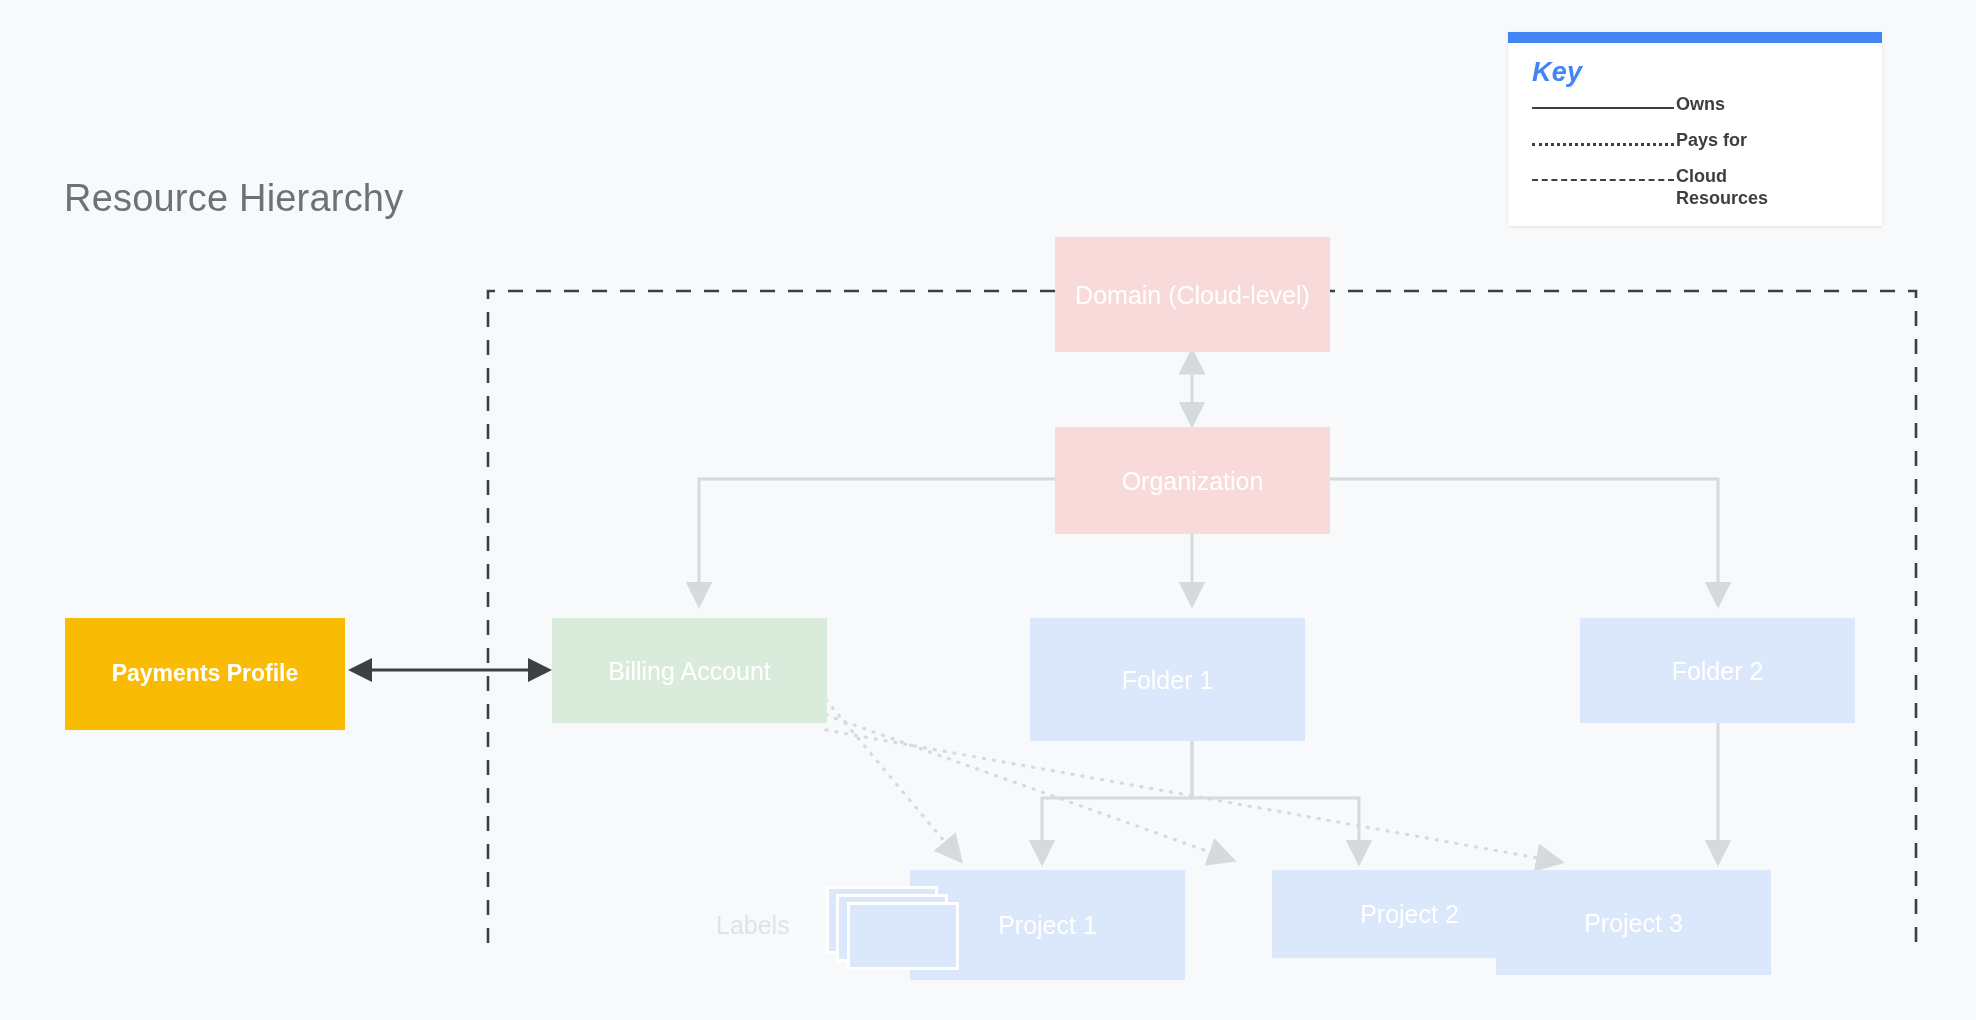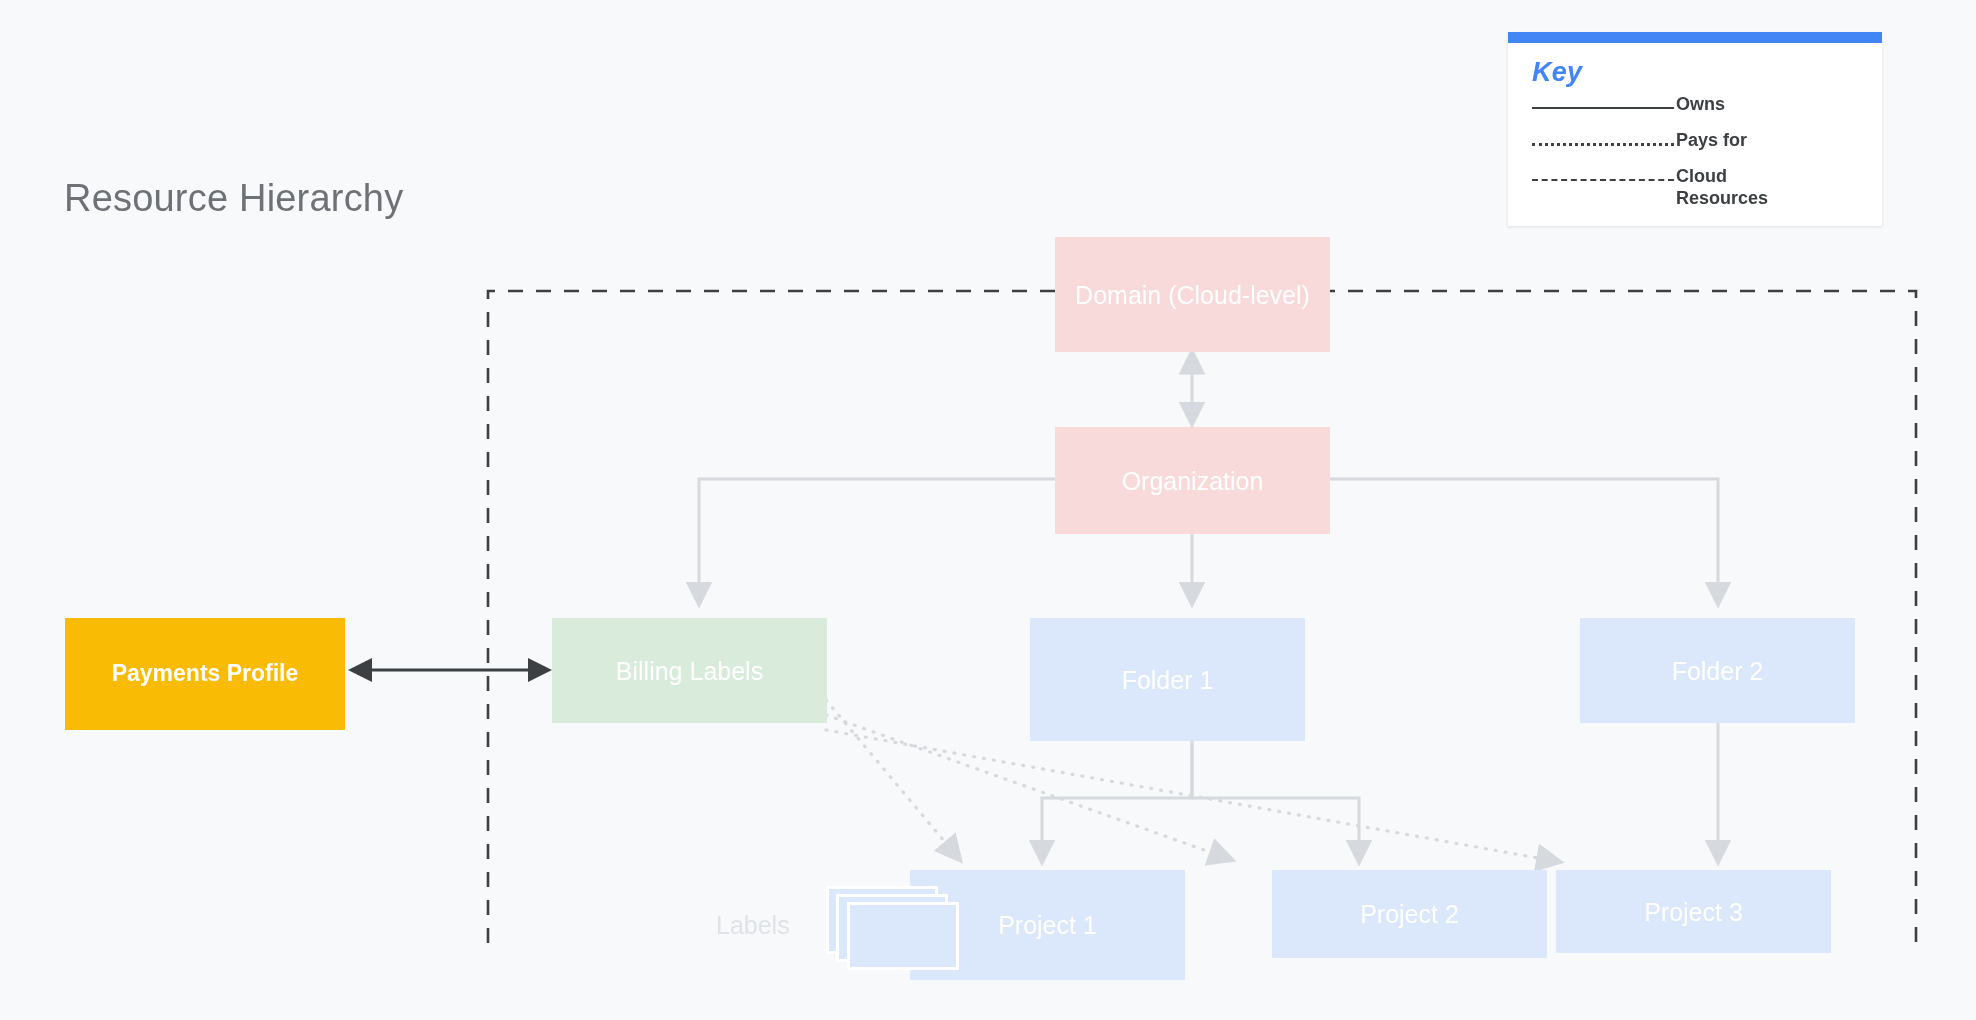--- a/index.html
+++ b/index.html
@@ -186,31 +186,31 @@
 
     <line x1="352" y1="670" x2="548" y2="670" stroke="#3c4043" stroke-width="3" marker-start="url(#arw-dark)" marker-end="url(#arw-dark)"></line>
   </svg>
 
   <div class="node pink" style="left:1055px; top:427px; width:275px; height:107px;">Organization</div>
 
   <div class="node pink" style="left:1055px; top:237px; width:275px; height:115px;">Domain (Cloud-level)</div>
 
   <div class="node amber" style="left:65px; top:618px; width:280px; height:112px;">Payments Profile</div>
 
-  <div class="node green" style="left:552px; top:618px; width:275px; height:105px;">Billing Labels</div>
+  <div class="node green" style="left:552px; top:618px; width:275px; height:105px;">Billing Account</div>
 
   <div class="node blue" style="left:1030px; top:618px; width:275px; height:123px;">Folder 1</div>
 
   <div class="node blue" style="left:1580px; top:618px; width:275px; height:105px;">Folder 2</div>
 
   <div class="node blue" style="left:910px; top:870px; width:275px; height:110px;">Project 1</div>
 
   <div class="node blue" style="left:1272px; top:870px; width:275px; height:88px;">Project 2</div>
 
-  <div class="node blue" style="left:1556px; top:870px; width:275px; height:83px;">Project 3</div>
+  <div class="node blue" style="left:1496px; top:870px; width:275px; height:105px;">Project 3</div>
 
   <div id="labels-text">Labels</div>
   <div id="labels-stack">
     <div class="stack-card c1"></div>
     <div class="stack-card c2"></div>
     <div class="stack-card c3"></div>
   </div>
 
   <div id="key-card">
     <div id="key-accent"></div>

